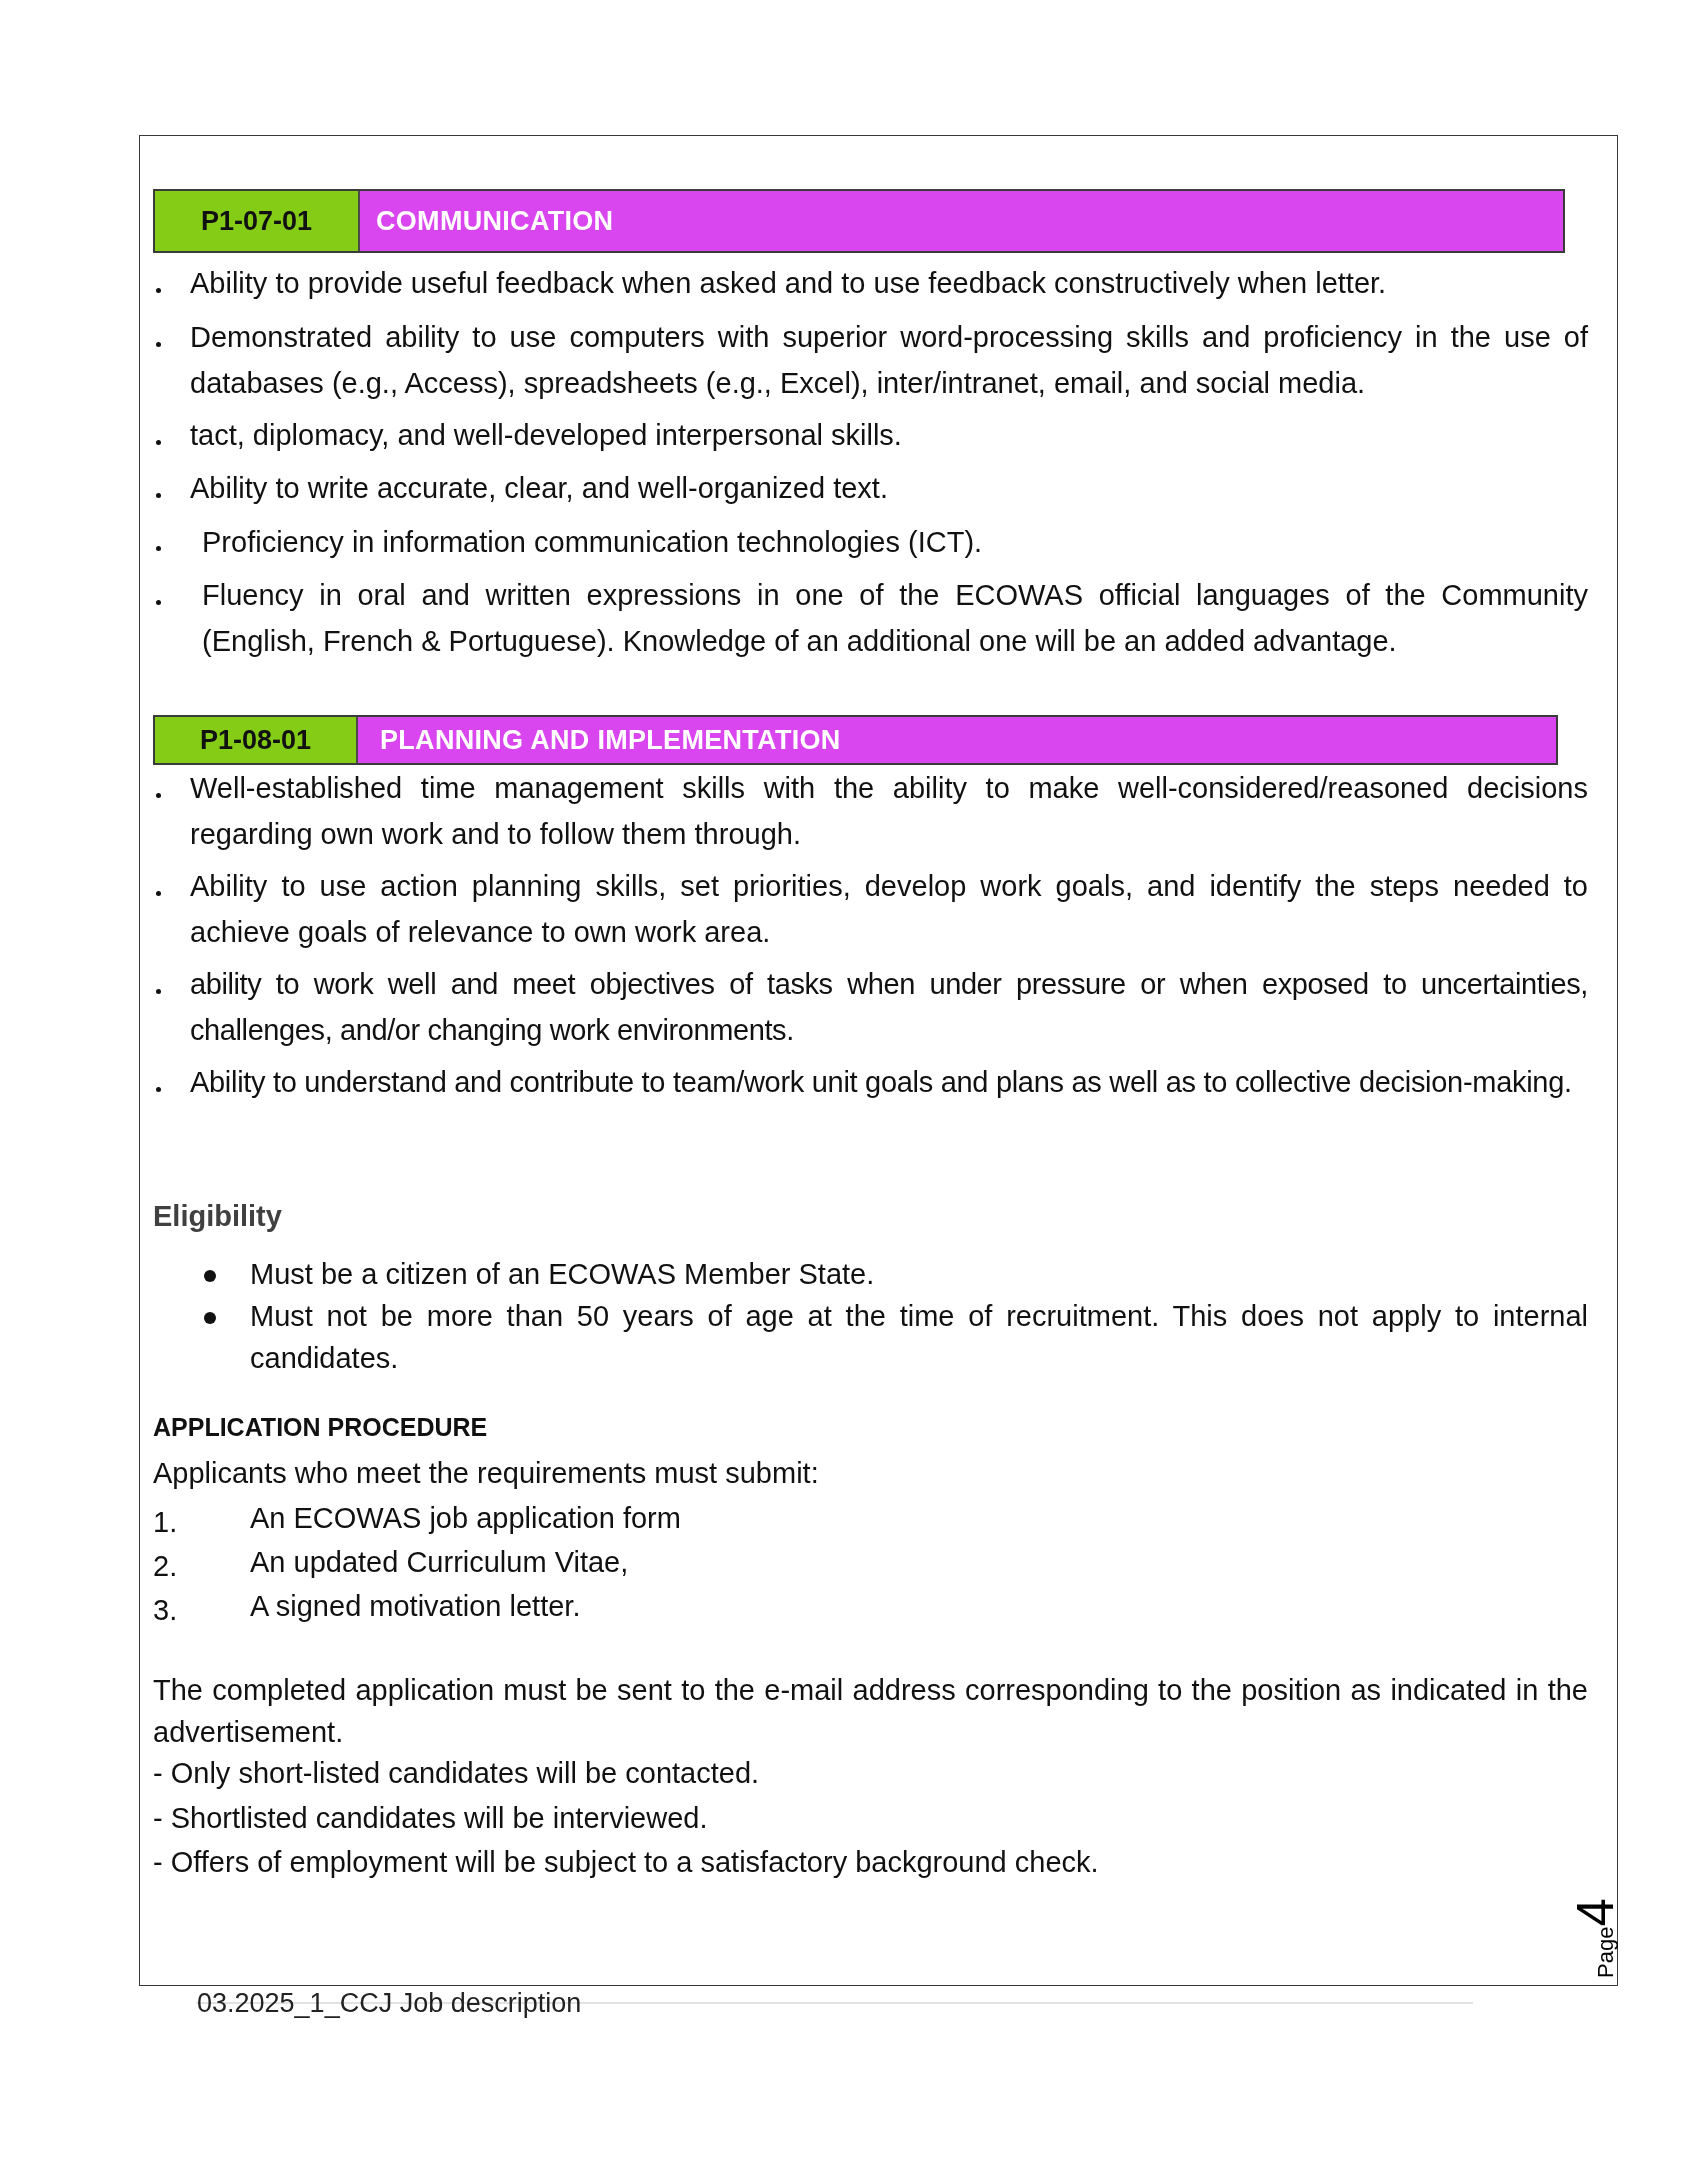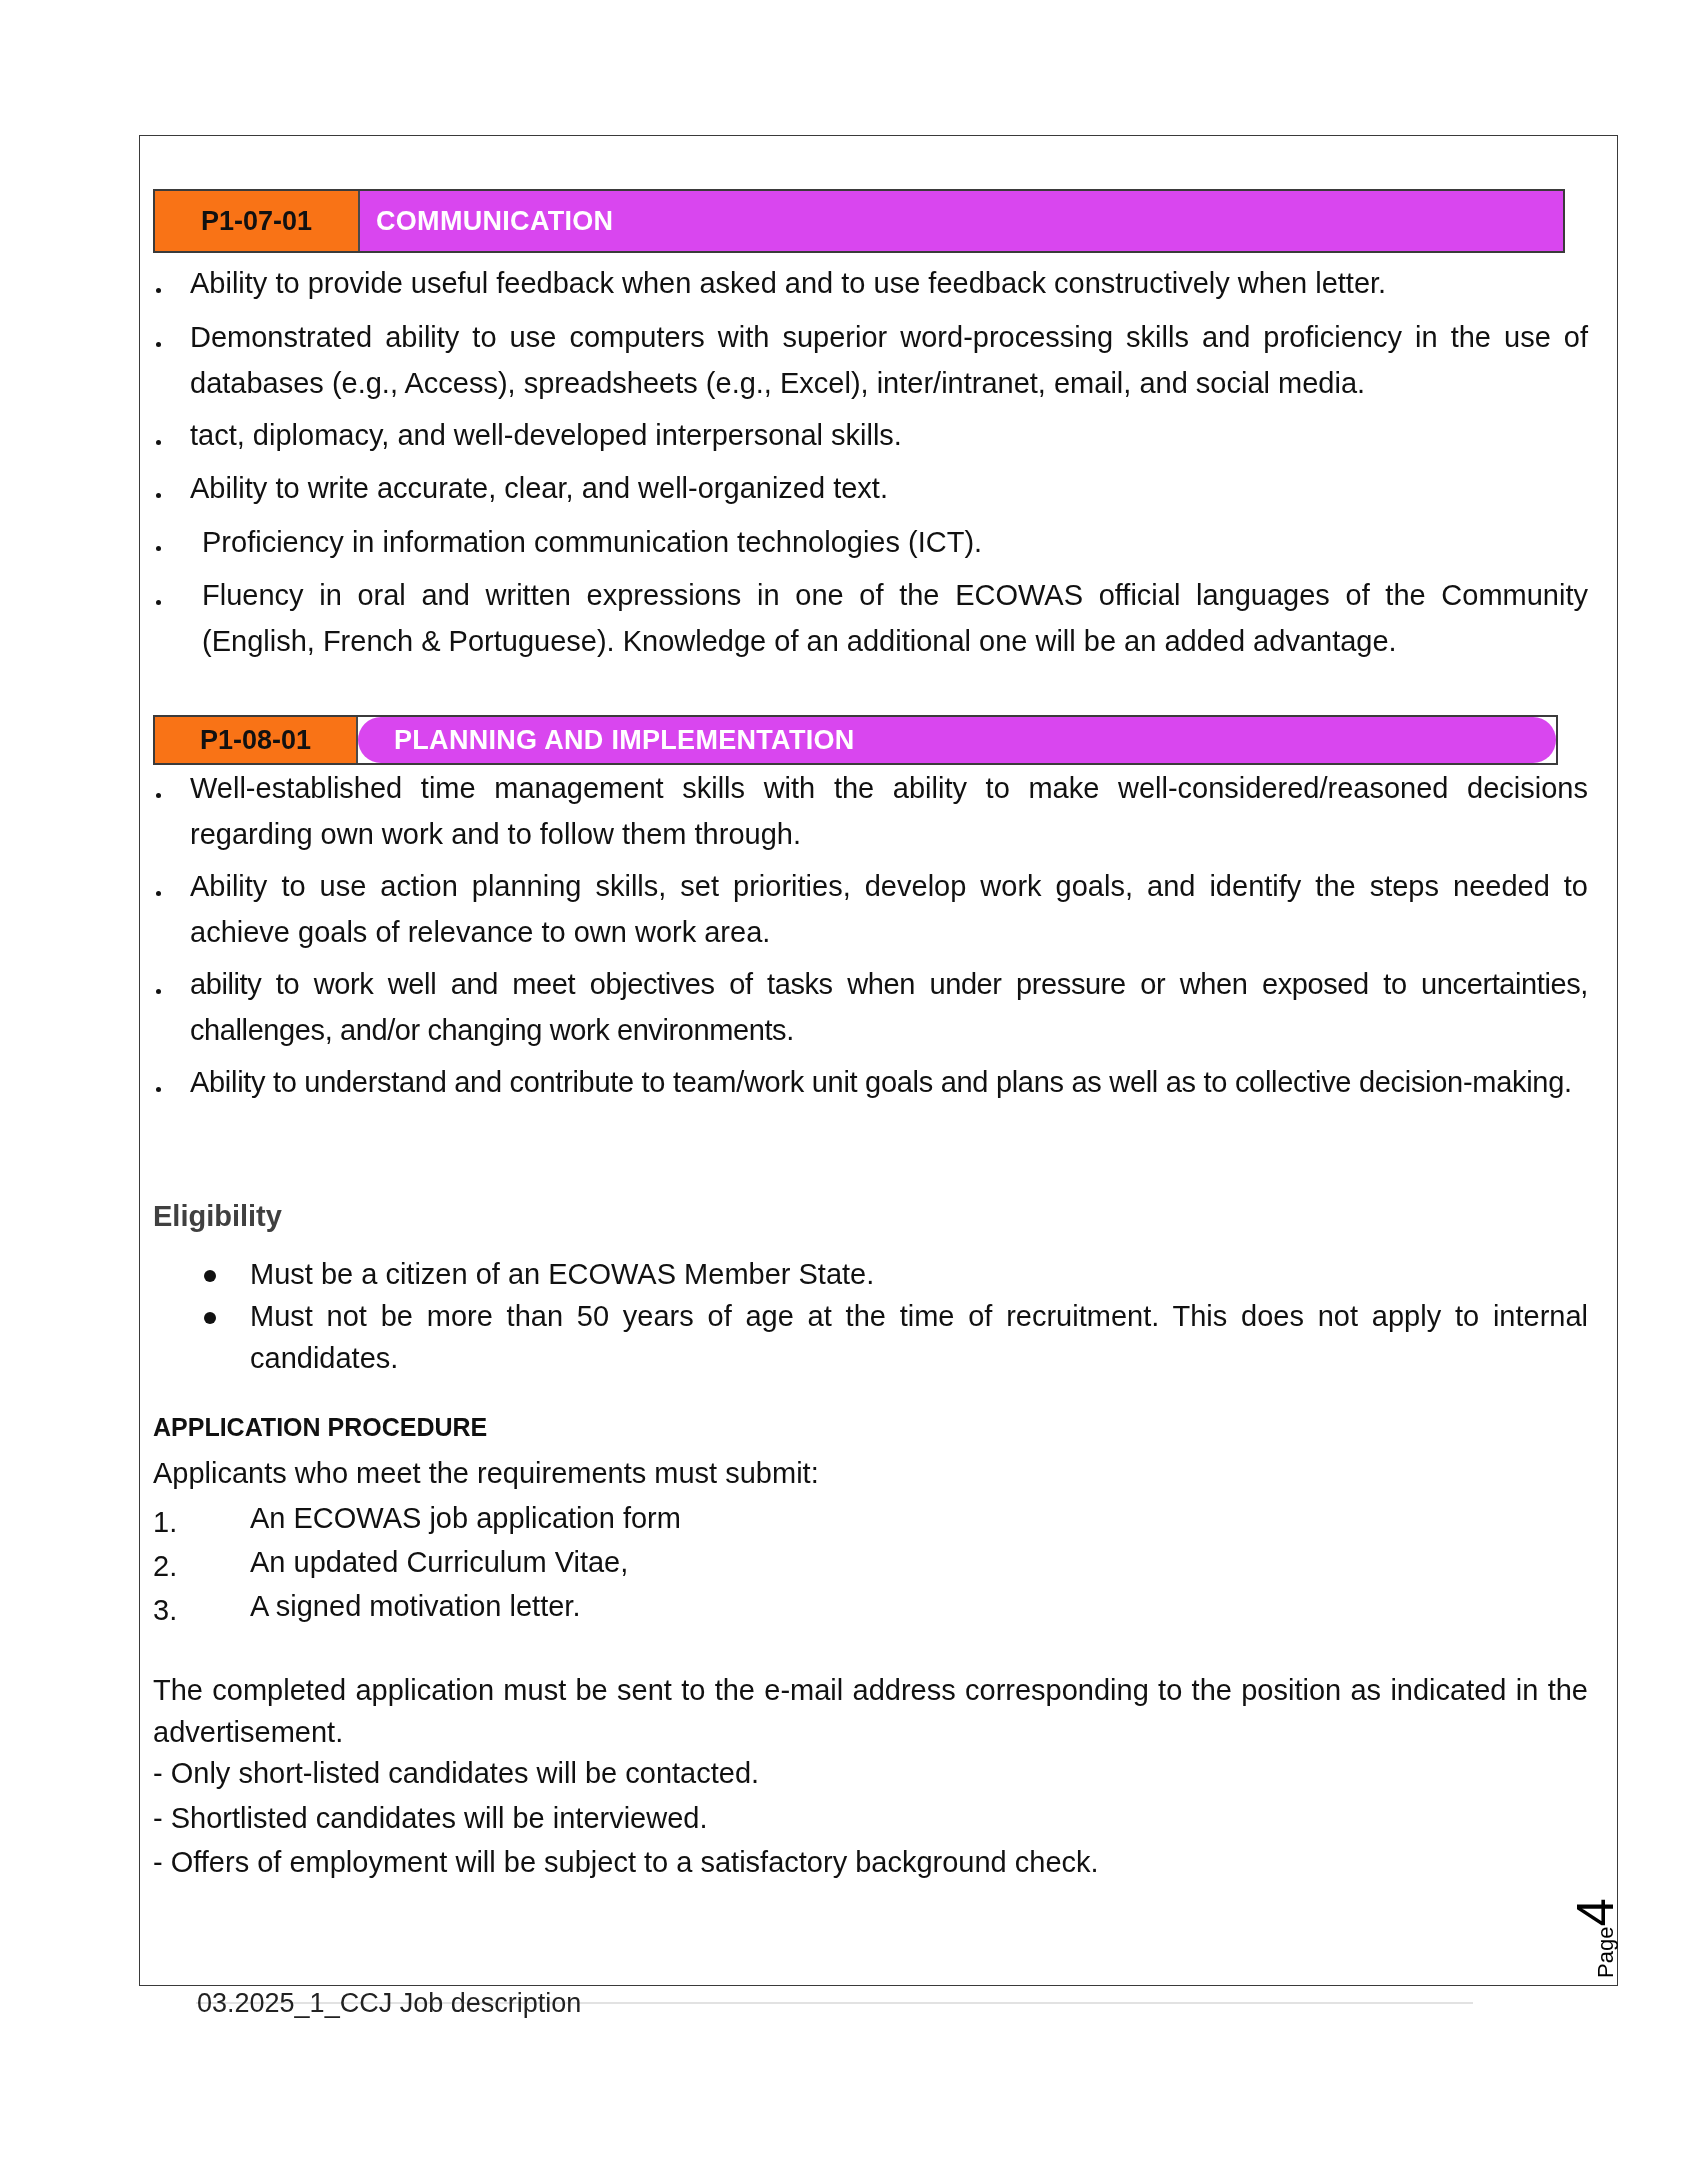--- a/index.html
+++ b/index.html
@@ -2,21 +2,21 @@
 <html><head>
 <meta charset="utf-8">
 <style>
   html, body { margin: 0; padding: 0; background: #ffffff; }
   body { width: 1683px; height: 2178px; position: relative; overflow: hidden;
          font-family: "Liberation Sans", sans-serif; color: #000; }
   .frame { position: absolute; left: 139px; top: 135px; width: 1479px; height: 1851px;
            border: 1.5px solid #3a3a3a; box-sizing: border-box; }
   .sec-header { position: absolute; left: 153px; display: flex; border: 2px solid #3b3b3b;
                 box-sizing: border-box; }
-  .sec-code { background: #f97316; border-right: 2px solid #4a4a4a; display: flex; align-items: center;
+  .sec-code { background: #84cc16; border-right: 2px solid #4a4a4a; display: flex; align-items: center;
               justify-content: center; font-weight: bold; font-size: 27px; color: #111; box-sizing: border-box; }
   .sec-title { background: #d946ef; flex: 1; display: flex; align-items: center; color: #ffffff;
                font-weight: bold; font-size: 27px; letter-spacing: 0.3px; }
   .txt { position: absolute; font-size: 29px; line-height: 46px; color: #111; white-space: nowrap; }
   .just { white-space: normal; text-align: justify; text-align-last: left; }
   .dot-sm { position: absolute; width: 5px; height: 5px; border-radius: 50%; background: #111; }
   .dot-lg { position: absolute; width: 12px; height: 12px; border-radius: 50%; background: #111; }
   .heading-gray { position: absolute; font-size: 29px; font-weight: bold; color: #404040; }
   .heading-black { position: absolute; font-size: 25px; font-weight: bold; color: #111; }
   .num { position: absolute; font-size: 29px; color: #111; }
@@ -55,21 +55,21 @@
 
   <div class="dot-sm" style="left:156px; top:546px;"></div>
   <div class="txt" style="left:202px; top:519px;">Proficiency in information communication technologies (ICT).</div>
 
   <div class="dot-sm" style="left:156px; top:600px;"></div>
   <div class="txt just" style="left:202px; top:572px; width:1386px;">Fluency in oral and written expressions in one of the ECOWAS official languages of the Community (English, French &amp; Portuguese). Knowledge of an additional one will be an added advantage.</div>
 </div>
 
 <div class="sec-header" style="top:715px; width:1405px; height:50px;">
   <div class="sec-code" style="width:203px;">P1-08-01</div>
-  <div class="sec-title" style="padding-left:36px;border-radius:23px;">
+  <div class="sec-title" style="padding-left:22px;">
     <span>PLANNING AND IMPLEMENTATION</span>
   </div>
 </div>
 
 <div>
   <div class="dot-sm" style="left:156px; top:793px;"></div>
   <div class="txt just" style="left:190px; top:765px; width:1398px;">Well-established time management skills with the ability to make well-considered/reasoned decisions regarding own work and to follow them through.</div>
 
   <div class="dot-sm" style="left:156px; top:891px;"></div>
   <div class="txt just" style="left:190px; top:863px; width:1398px;">Ability to use action planning skills, set priorities, develop work goals, and identify the steps needed to achieve goals of relevance to own work area.</div>

